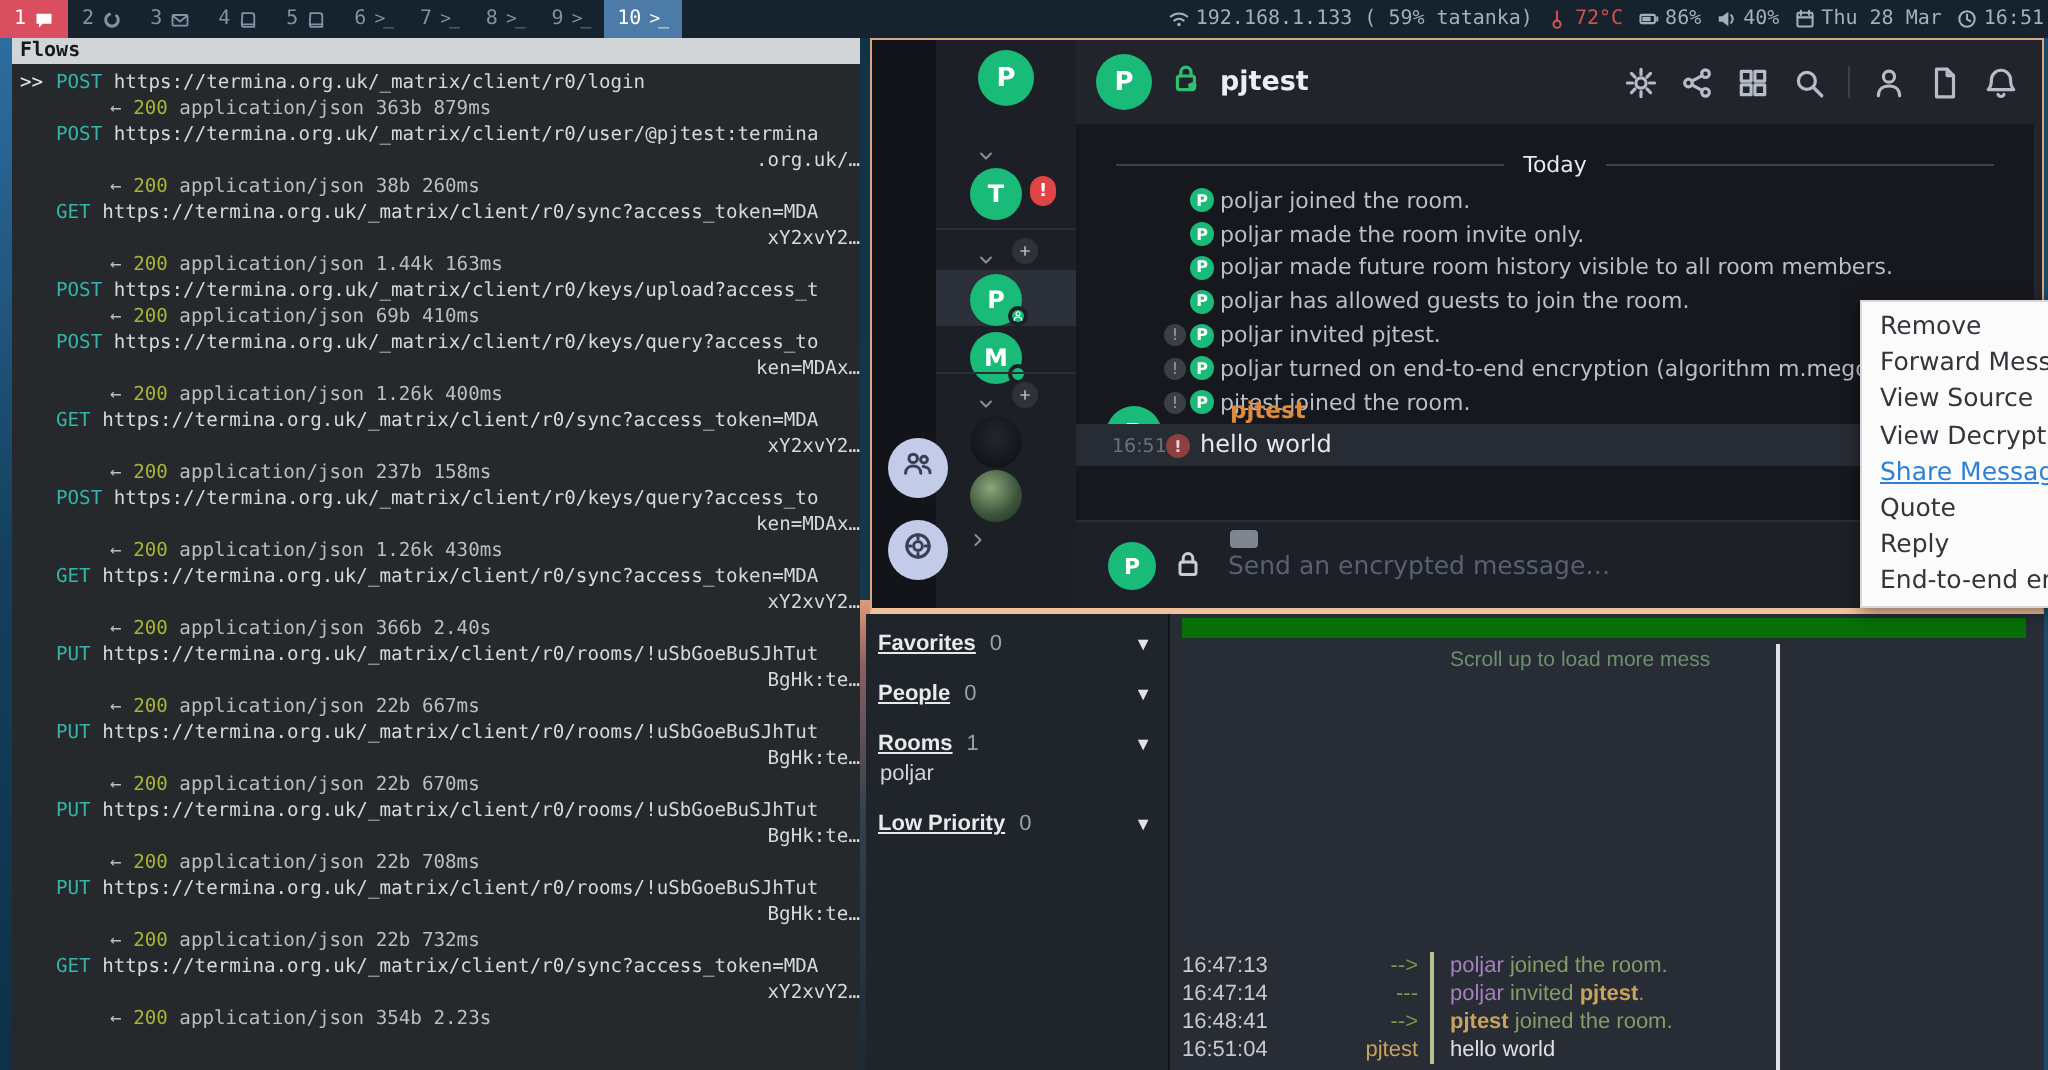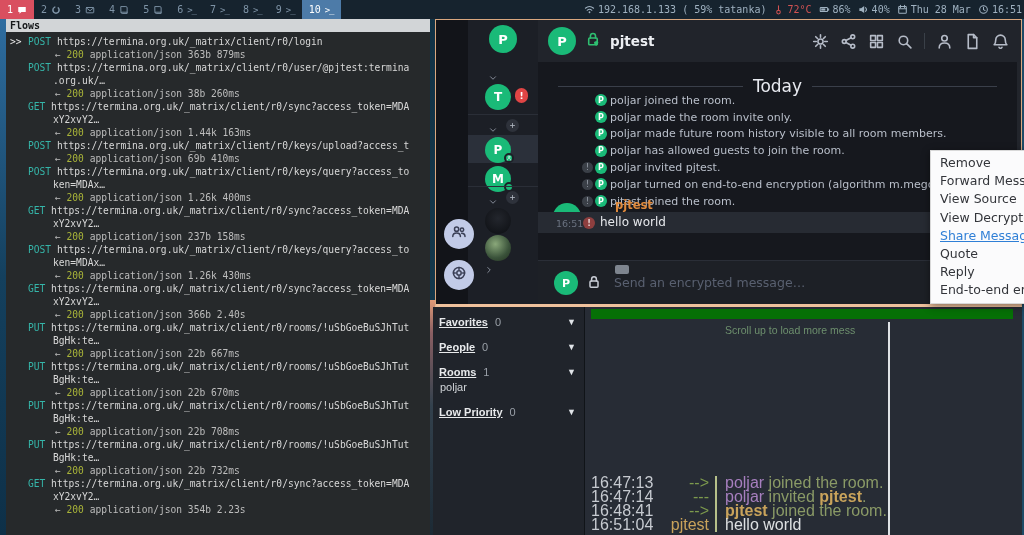--- a/index.html
+++ b/index.html
@@ -33,21 +33,21 @@
   #mitm { position:absolute; left:6px; top:19px; width:424px; height:516px; background:#26292b;
     font-family:"DejaVu Sans Mono",monospace; overflow:hidden; }
   #mitm-titlebar { height:13px; background:#d2d5d7; color:#15181a; font-size:10px; line-height:13px;
     padding-left:4px; font-weight:bold; }
   #flow-list { padding-top:3px; font-size:9.6px; line-height:13px; }
   .fl-line { white-space:nowrap; overflow:hidden; position:relative; }
   .fl-req  { padding-left:22px; }
   .fl-cursor { position:absolute; left:4px; color:#e8e8e8; }
   .fl-method { color:#35b5a9; }
   .fl-url  { color:#d8d8d8;margin-top:48px; }
-  .fl-cont { padding-left:47px; color:#d8d8d8; }
+  .fl-cont { padding-left:47px; color:#d8d8d8;text-align:right; }
   .fl-resp { padding-left:49px; color:#bdbdbd; }
   .fl-code { color:#a8b339;text-align:center; }
 
   
   #matrix { position:absolute; left:435px; top:19px; width:587px; height:288px;
     border:1px solid #d9a77f; border-bottom:3px solid #efc19c; background:#16181e;
     display:flex; overflow:hidden; }
   #mx-col1 { width:32px; background:#121419; position:relative; flex:none; }
   .round-btn { position:absolute; left:8px; width:30px; height:30px; border-radius:50%;
     background:#c2cbe7; color:#3a3f55; display:flex; align-items:center; justify-content:center; z-index:3; }
@@ -66,21 +66,21 @@
     border:2px solid #1c1f26; color:#fff; display:flex; align-items:center; justify-content:center; }
   #mx-main { flex:1; display:flex; flex-direction:column; min-width:0; }
   #mx-header { height:42px; background:#21242b; display:flex; align-items:center; padding:0 12px 0 10px;
     color:#b6bcc8; flex:none; }
   #room-title { font-size:13.5px; font-weight:bold; color:#eceef2; margin-left:8px; }
   #hdr-icons { margin-left:auto; display:flex; align-items:center; gap:11px; }
   #hdr-icons svg { display:block; }
   .hdr-sep { width:1px; height:16px; background:#3a4048; }
   #mx-timeline { flex:1; position:relative; background:#16181e; overflow:hidden; }
   #day-divider { position:absolute; left:20px; right:24px; top:14px; display:flex; align-items:center;
-    gap:10px; color:#e8eaf0; font-size:17px; }
+    gap:10px; color:#e8eaf0; font-size:11px; }
   #day-divider .dl { flex:1; height:1px; background:#3a3f4a; }
   #ev-list { position:absolute; left:0; right:0; top:30px; }
   .ev { height:16.8px; display:flex; align-items:center; font-size:11px; color:#b9bfca; position:relative; }
   .ev-flag { position:absolute; left:44px; width:11px; height:11px; border-radius:50%; background:#3a3f47;
     color:#9aa0aa; font-size:8px; display:flex; align-items:center; justify-content:center; }
   .ev-avatar { position:absolute; left:57px; width:12px; height:12px; font-size:8px; }
   .ev-text { position:absolute; left:72px; white-space:nowrap; }
   #msg-group { position:absolute; left:0; right:0; top:136px; height:40px; }
   #msg-avatar { position:absolute; left:15px; top:5px; width:28px; height:28px; font-size:13px; }
   #msg-sender { position:absolute; left:77px; top:0; font-size:11.5px; font-weight:bold; color:#e08a3c; }
@@ -118,21 +118,21 @@
   .gm-sec { margin-bottom:13px; position:relative; font-size:11px; }
   .gm-label { font-weight:bold; text-decoration:underline; color:#e8eaec; }
   .gm-count { color:#9aa0a8; margin-left:7px; }
   .gm-tri { position:absolute; right:2px; top:1px; color:#e0e4e8; font-size:9px; }
   .gm-room { color:#d0d4d8; font-size:11px; margin:3px 0 0 1px; }
   #gm-chat { flex:1; background:#272c35; position:relative; overflow:hidden; }
   #gm-greenbar { position:absolute; left:6px; right:9px; top:2px; height:10px; background:#067006; }
   #gm-notice { position:absolute; left:140px; top:17px; width:162px; overflow:hidden; white-space:nowrap;
     color:#6d8f6d; font-size:10.5px; }
   #gm-vline { position:absolute; left:303px; top:15px; bottom:0; width:2px; background:#dfe3e6; }
-  #gm-log { position:absolute; left:6px; top:169px; right:140px; font-size:16px; line-height:14px; }
+  #gm-log { position:absolute; left:6px; top:169px; right:140px; font-size:11px; line-height:14px; }
   .log-row { white-space:nowrap; display:flex; }
   .log-time { width:70px; color:#c6cad0; flex:none; }
   .log-sender { width:48px; text-align:right; flex:none; }
   .log-sender.arrow { color:#7d9a4d; }
   .log-sender.name { color:#c9a35b; }
   .log-msg { border-left:2px solid #b6c08a; padding-left:8px; margin-left:6px; }
   .seg-member  { color:#a77fbf; }
   .seg-member2 { color:#c9a35b; font-weight:bold; }
   .seg-event   { color:#8a9a66; }
   .seg-text    { color:#dde0e2; }

